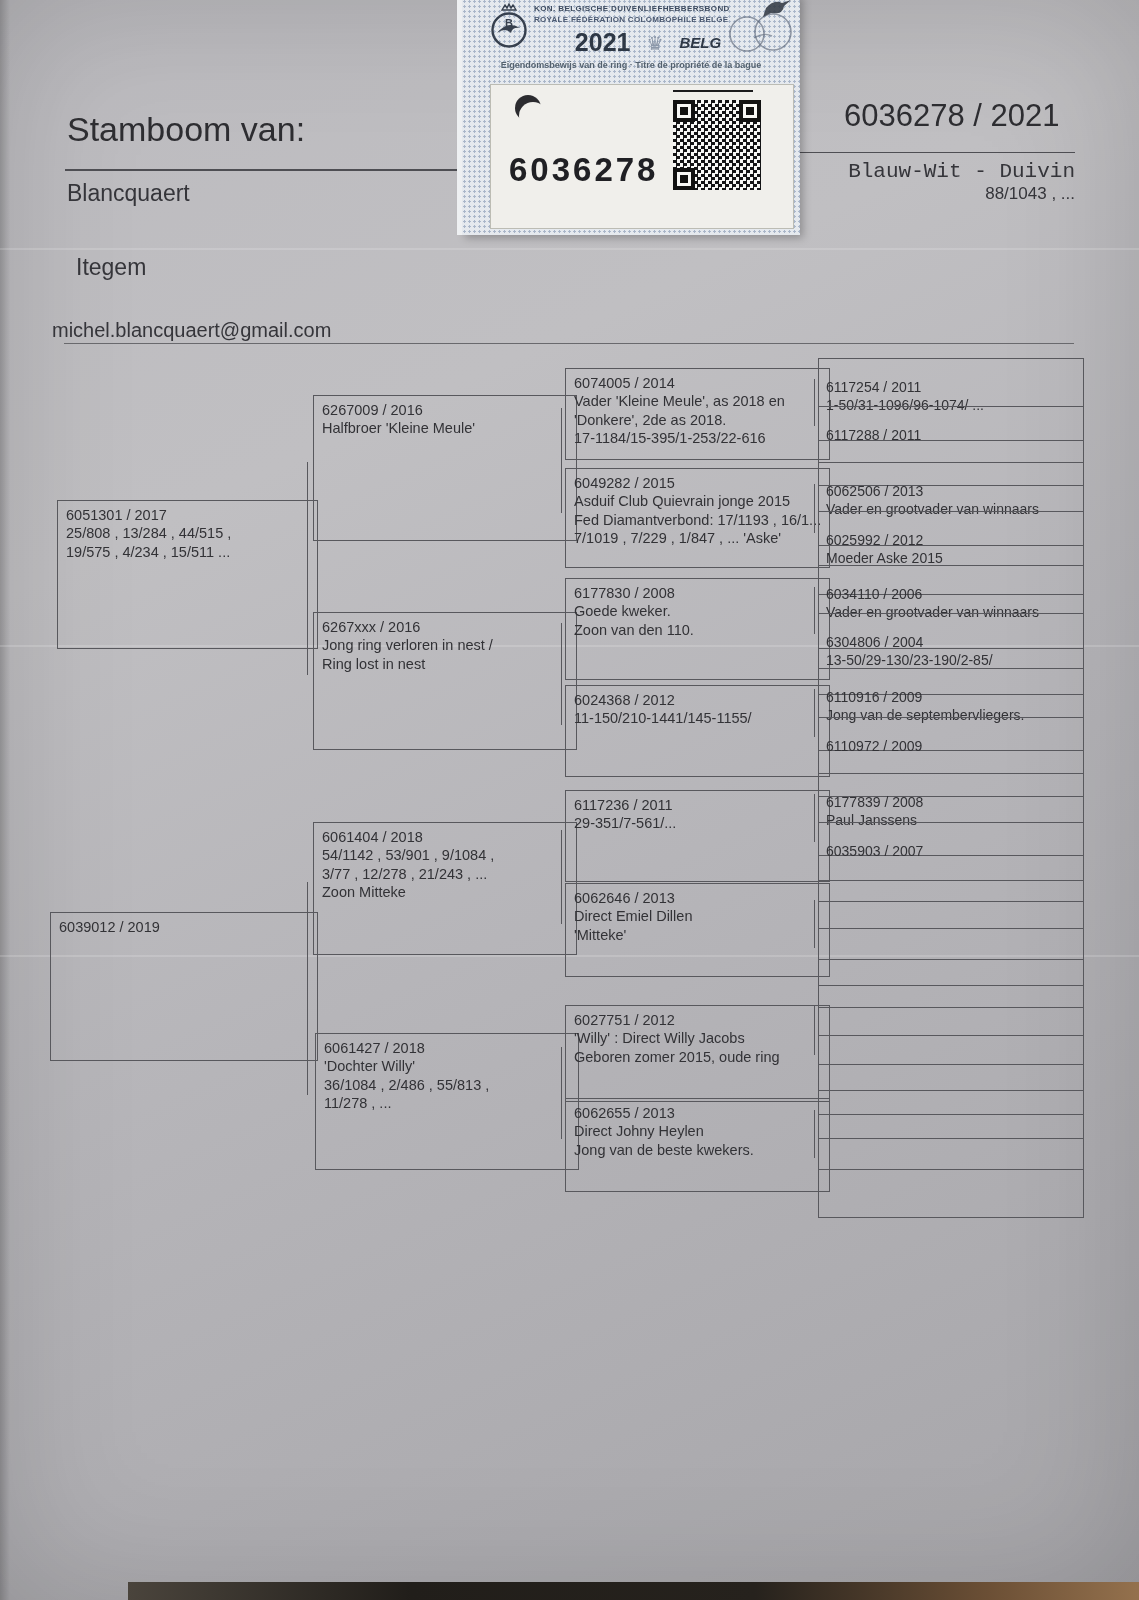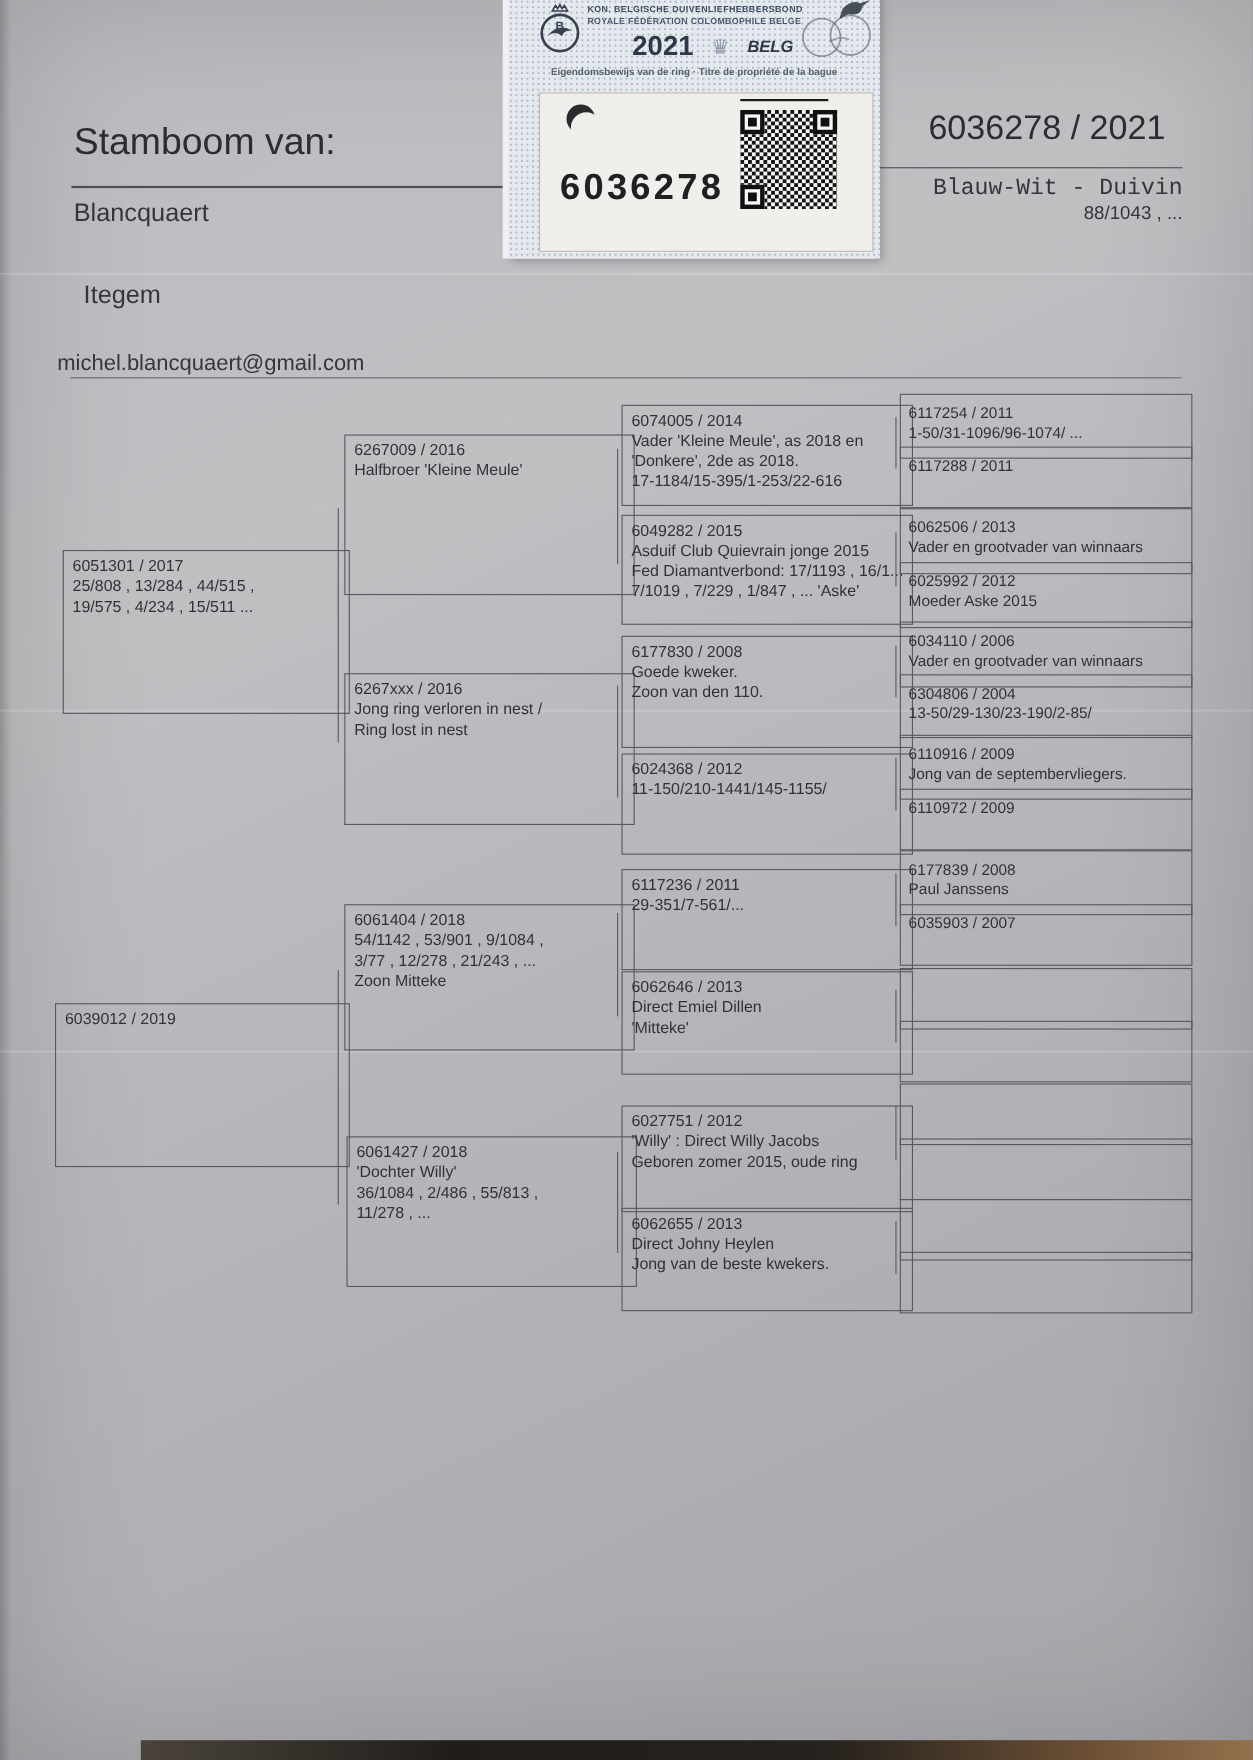--- a/index.html
+++ b/index.html
@@ -54,21 +54,21 @@
   .qr{position:absolute;right:32px;top:15px;width:88px;height:90px;
     background:repeating-conic-gradient(#141416 0% 25%,#f7f7f5 0% 50%) 0 0/7px 7px;}
   .qr-finder{position:absolute;width:14px;height:14px;border:4px solid #111;background:#f7f7f5;}
   .qr-finder::after{content:"";position:absolute;left:3px;top:3px;width:8px;height:8px;background:#111;}
   .ring-number{position:absolute;left:18px;top:66px;font-size:33px;font-weight:bold;
     letter-spacing:3px;color:#202024;}
 
   
   .pbox{position:absolute;border:1px solid #58585d;padding:5px 8px;
     font-size:14.5px;line-height:1.27;overflow:hidden;white-space:nowrap;color:#323236;}
-  .pbox.small{font-size:14px;padding:7px 7px;line-height:1.3;}
+  .pbox.small{font-size:14px;padding:19px 7px;line-height:1.3;}
   .vline{position:absolute;width:0;border-left:1px solid #58585d;}
 
   .bottom-strip{position:absolute;left:128px;bottom:0;width:1011px;height:18px;
     background:linear-gradient(90deg,#4a443c,#211e1a 28%,#26221d 62%,#6b4f35 85%,#94714d);}
 </style>
 </head>
 <body>
 
 <div class="page">
   <div class="edge-shadow"></div>

